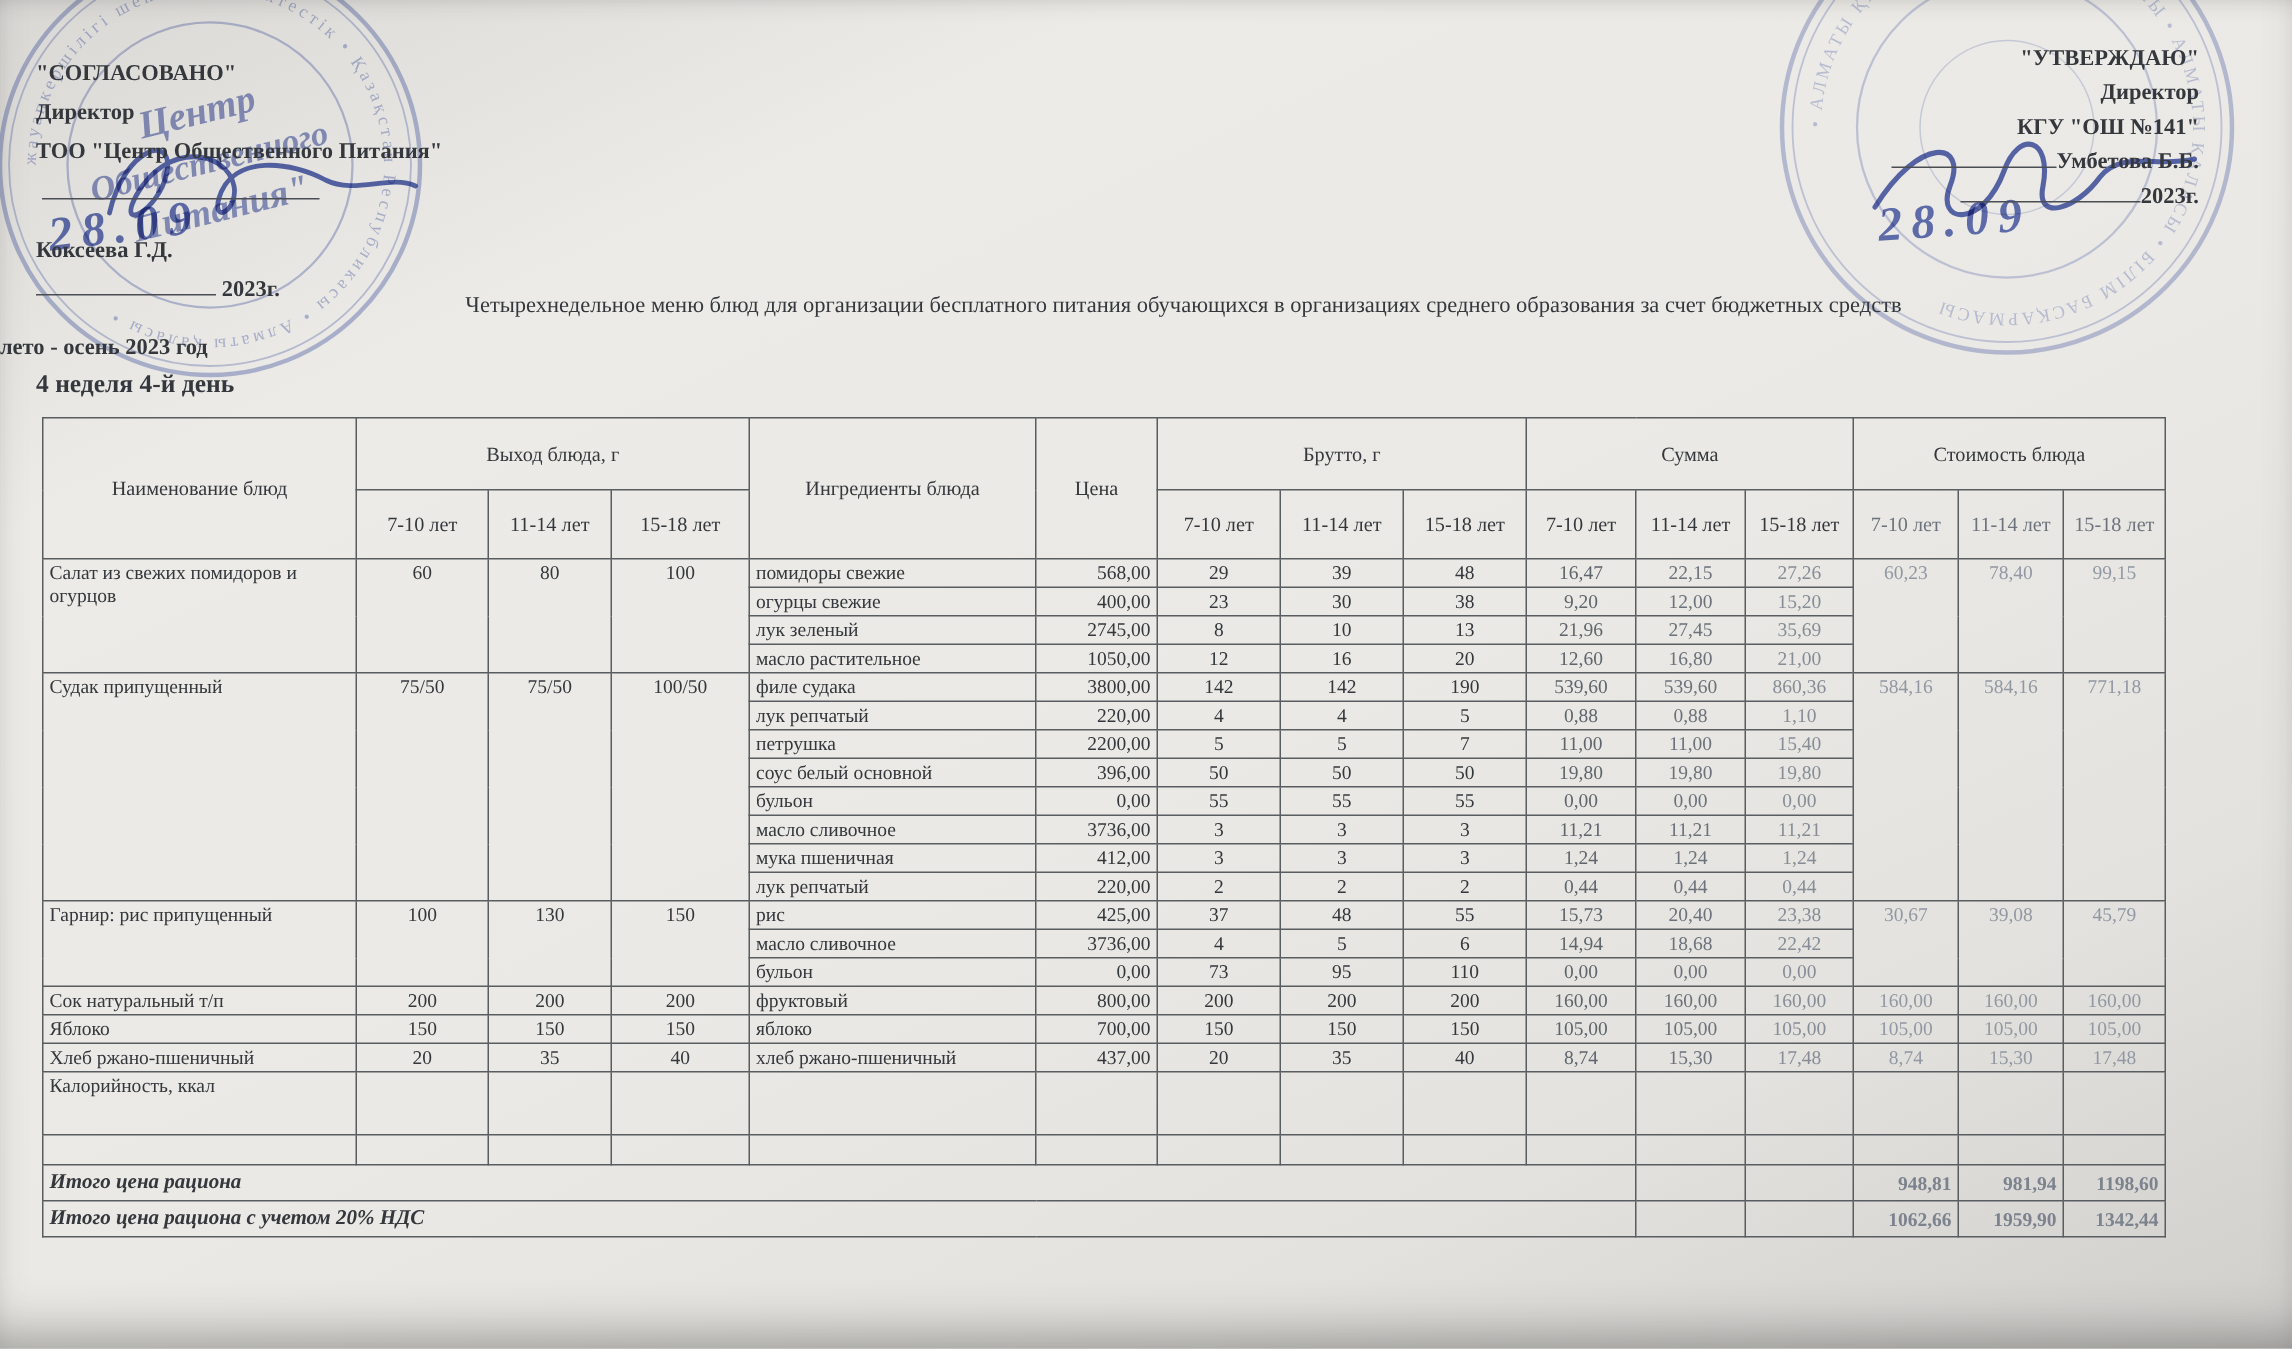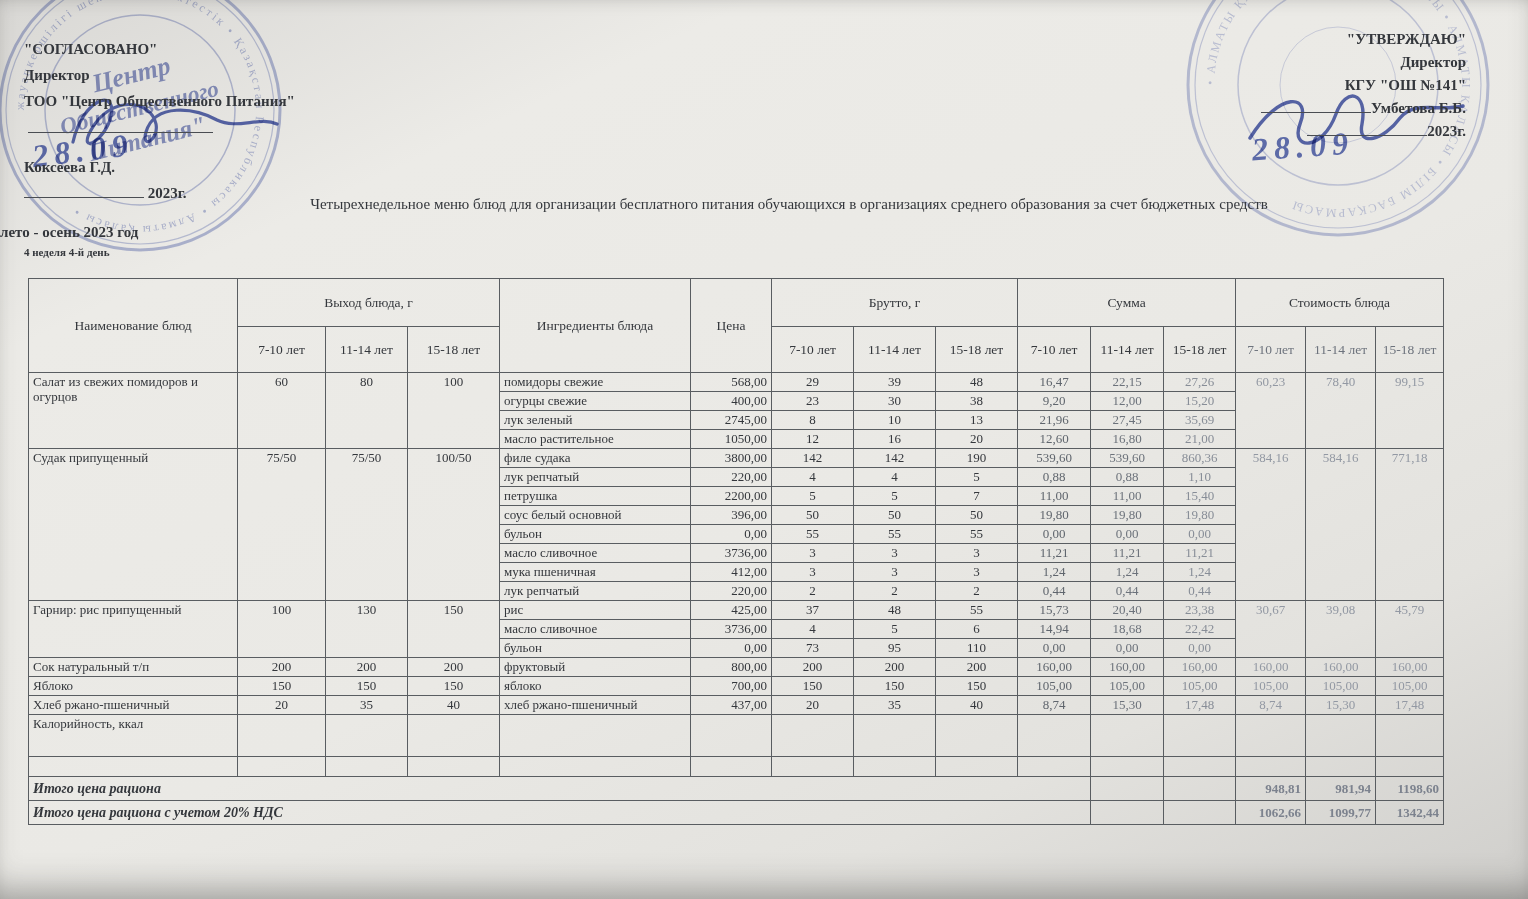--- a/index.html
+++ b/index.html
@@ -16,21 +16,21 @@
   }
   
   .approve-left{position:absolute;left:24px;top:36px;font-weight:bold;font-size:15px;line-height:26px;white-space:nowrap;}
   .approve-right{position:absolute;right:62px;top:28px;font-weight:bold;font-size:15px;line-height:23px;text-align:right;white-space:nowrap;}
   .sig-gap{display:block;height:40px;}
   .uline{display:inline-block;border-bottom:1.5px solid #4a4d52;height:14px;}
   .year-row .uline{width:120px;}
   
   .doc-title{position:absolute;left:120px;right:70px;top:196px;text-align:center;font-weight:normal;font-size:15px;}
   .doc-title2{position:absolute;left:0;right:0;top:224px;text-align:left;font-weight:bold;font-size:15px;}
-  .doc-sub{position:absolute;left:24px;top:246px;font-weight:bold;font-size:11px;}
+  .doc-sub{position:absolute;left:24px;top:246px;font-weight:bold;font-size:17px;}
   
   .ink{position:absolute;mix-blend-mode:multiply;pointer-events:none;}
   .hand-date{position:absolute;color:#4a5cae;font-style:italic;font-size:32px;font-weight:bold;letter-spacing:6px;mix-blend-mode:multiply;opacity:.85;}
   
   table.menu{
     position:absolute;left:28px;top:278px;width:1415px;
     border-collapse:collapse;table-layout:fixed;
     font-size:13px;color:#34373c;
   }
   table.menu th,table.menu td{border:1px solid #595d61;padding:1px 4px;overflow:hidden;}
@@ -431,18 +431,18 @@
           <td></td>
           <td class="total-val">948,81</td>
           <td class="total-val">981,94</td>
           <td class="total-val">1198,60</td>
         </tr>
         <tr class="total-row">
           <td class="total-label" colspan="10">Итого цена рациона с учетом 20% НДС</td>
           <td></td>
           <td></td>
           <td class="total-val">1062,66</td>
-          <td class="total-val">1099,77</td>
+          <td class="total-val">1959,90</td>
           <td class="total-val">1342,44</td>
         </tr>
       </tbody>
   </table>
 </div>
 
 </body></html>

